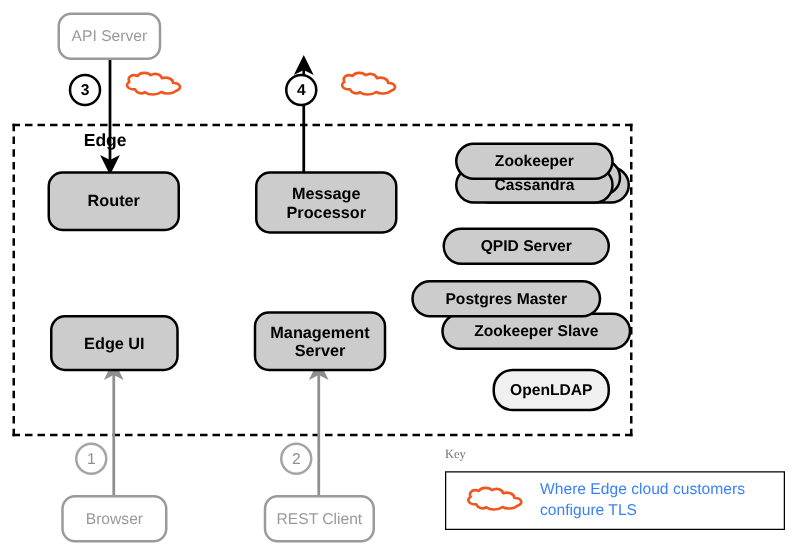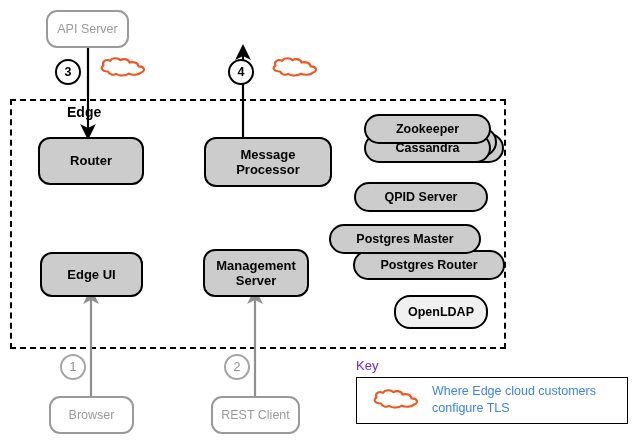--- a/index.html
+++ b/index.html
@@ -95,22 +95,23 @@
   .step.lite {
     border: 2px solid #a5a5a5;
     color: #8f8f8f;
     font-weight: normal;
   }
   
   #key-label {
     position: absolute;
     left: 356px;
     top: 358px;
-    font-size: 13px;
-    color: #6d28d9;
+    font-size: 10px;
+    color: #737373;
+    font-family: Liberation Serif, serif;
   }
   #legend-box {
     position: absolute;
     left: 356px;
     top: 377px;
     width: 272px;
     height: 47px;
     border: 1.5px solid #000000;
     background: #ffffff;
     box-sizing: border-box;
@@ -190,21 +191,21 @@
   </div>
 
   <div class="node ext" style="left:211px; top:396px; width:89px; height:38px;">
     <span>REST Client</span>
   </div>
 
   <div class="node comp" style="left:38px; top:137px; width:106px; height:48px;">
     <span>Router</span>
   </div>
 
-  <div class="node comp" style="left:204px; top:137px; width:128px; height:50px; flex-direction:column;">
+  <div class="node comp" style="left:204px; top:137px; width:114px; height:50px; flex-direction:column;">
     <span>Message</span>
     <span>Processor</span>
   </div>
 
   <div class="node comp" style="left:40px; top:252px; width:103px; height:45px;">
     <span>Edge UI</span>
   </div>
 
   <div class="node comp" style="left:203px; top:249px; width:106px; height:48px; flex-direction:column;">
     <span>Management</span>
@@ -226,21 +227,21 @@
     </div>
   </div>
 
   <div class="node svc" style="left:354px; top:182px; width:134px; height:30px;">
     <span>QPID Server</span>
   </div>
 
   <div class="stack-wrap" style="left:329px; top:224px; width:176px; height:60px;">
 
     <div class="node svc" style="left:24px; top:26px; width:152px; height:30px;">
-      <span>Postgres Router</span>
+      <span>Zookeeper Slave</span>
     </div>
 
     <div class="node svc" style="left:0px; top:0px; width:152px; height:30px;">
       <span>Postgres Master</span>
     </div>
   </div>
 
   <div class="node svc light" style="left:394px; top:295px; width:94px; height:34px;">
     <span>OpenLDAP</span>
   </div>

